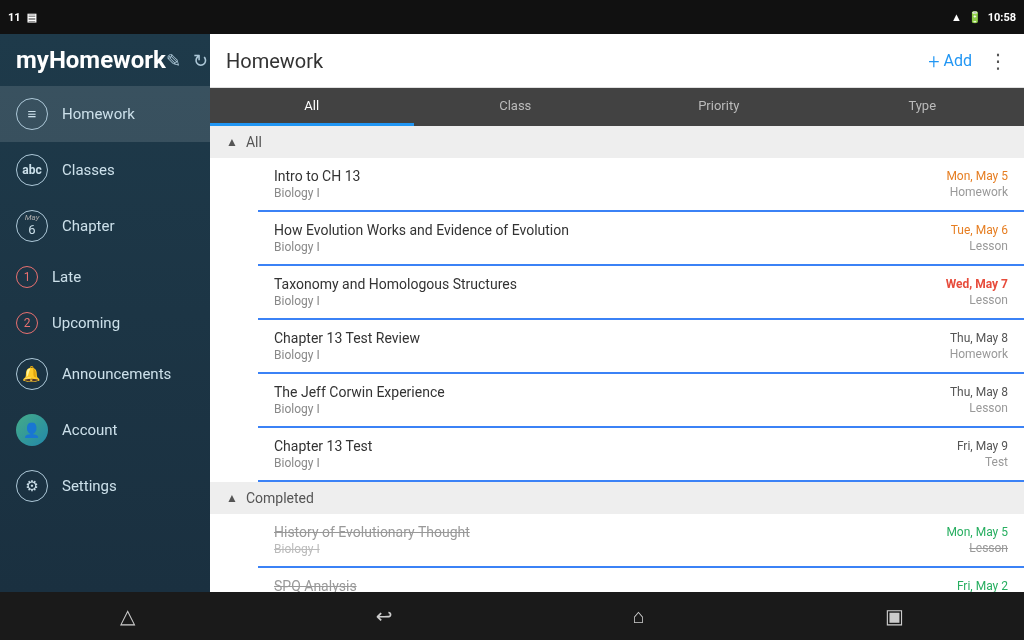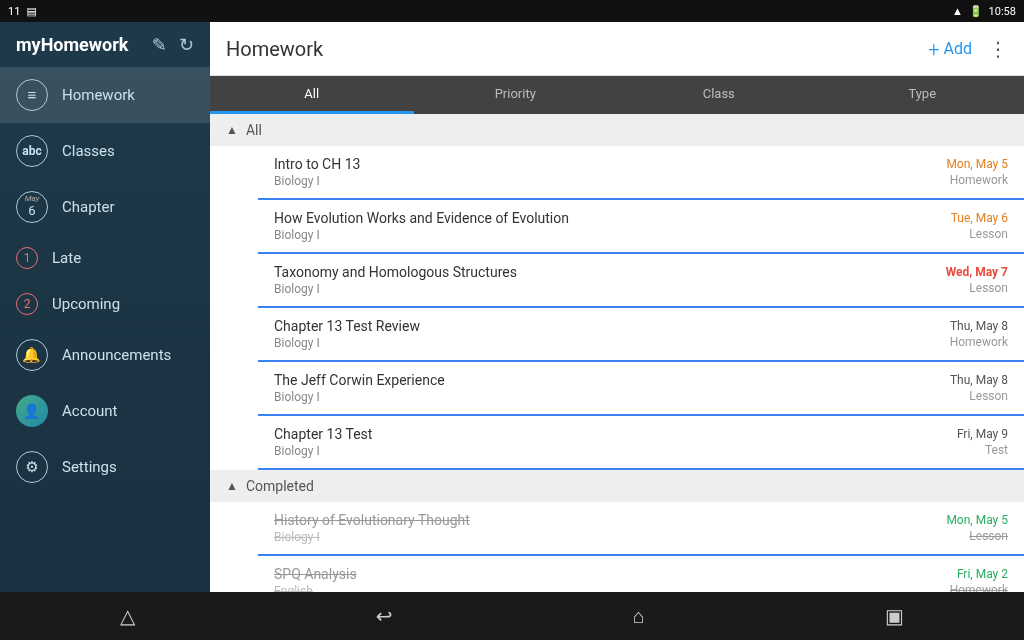--- a/index.html
+++ b/index.html
@@ -1,26 +1,27 @@
 <!DOCTYPE html>
 <html><head>
   <meta charset="utf-8">
   <style>
     * { margin: 0; padding: 0; box-sizing: border-box; }
     body { width: 1024px; height: 640px; overflow: hidden; font-family: 'Roboto', Arial, sans-serif; background: #1a2a3a; display: flex; flex-direction: column; }
 
     
     .status-bar {
-      height: 22px;
+      height: 34px;
       background: #111;
       display: flex;
       align-items: center;
       justify-content: space-between;
       padding: 0 8px;
       flex-shrink: 0;
+      font-weight: bold;
     }
     .status-bar-left { display: flex; align-items: center; gap: 6px; }
     .status-bar-right { display: flex; align-items: center; gap: 6px; }
     .status-text { color: #fff; font-size: 11px; }
 
     
     .main-layout { display: flex; flex: 1; overflow: hidden; }
 
     
     .sidebar {
@@ -29,21 +30,21 @@
       display: flex;
       flex-direction: column;
       flex-shrink: 0;
     }
     .sidebar-header {
       padding: 12px 16px;
       display: flex;
       align-items: center;
       justify-content: space-between;
     }
-    .app-title { color: #fff; font-size: 18px; font-weight: 300; }
+    .app-title { color: #fff; font-size: 24px; font-weight: 300; }
     .app-title span { font-weight: 700; }
     .sidebar-icons { display: flex; gap: 12px; }
     .sidebar-icon-btn { color: #adc8d8; font-size: 18px; cursor: pointer; }
 
     .sidebar-nav { flex: 1; }
     .nav-item {
       display: flex;
       align-items: center;
       gap: 14px;
       padding: 12px 16px;
@@ -264,22 +265,22 @@
         <div class="add-btn">
           <span style="font-size:20px; font-weight:300;">+</span>
           <span>Add</span>
         </div>
         <span class="more-btn">⋮</span>
       </div>
     </div>
 
     <div class="filter-tabs">
       <div class="filter-tab active">All</div>
+      <div class="filter-tab">Class</div>
       <div class="filter-tab">Priority</div>
-      <div class="filter-tab">Class</div>
       <div class="filter-tab">Type</div>
     </div>
 
     <div class="homework-list">
 
       <div class="section-header">
         <span class="section-chevron">▲</span>
         <span>All</span>
       </div>
 

